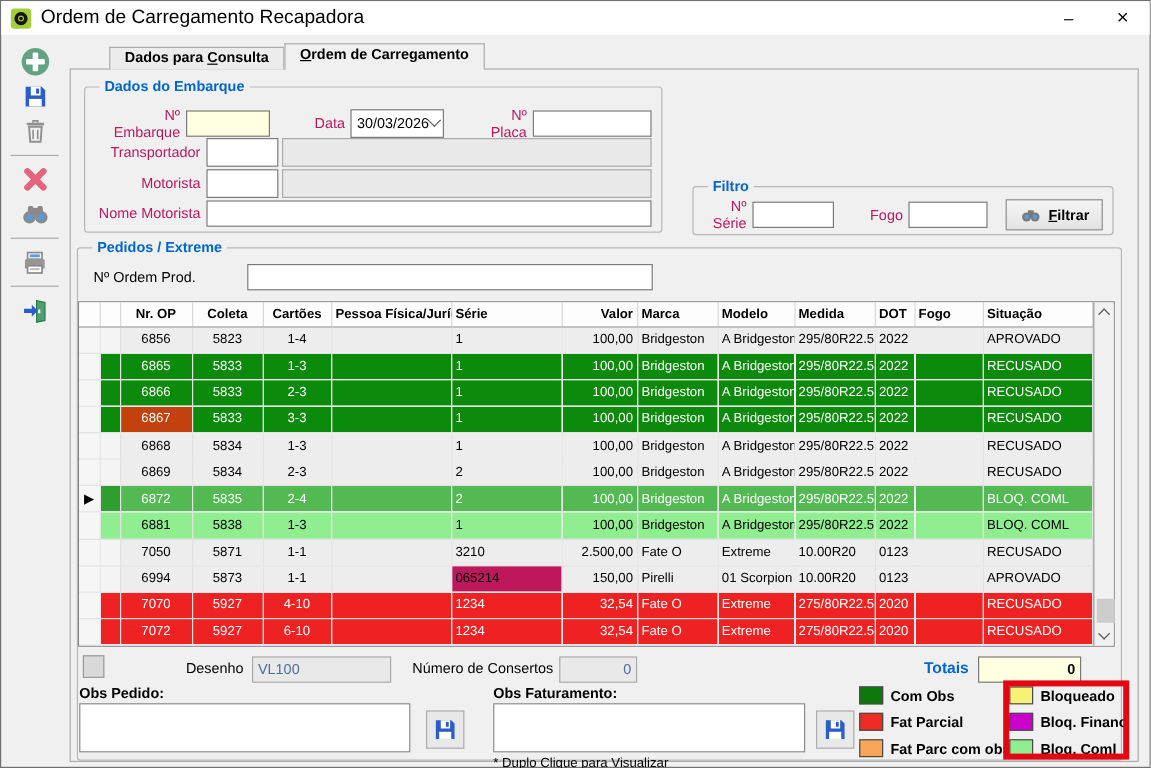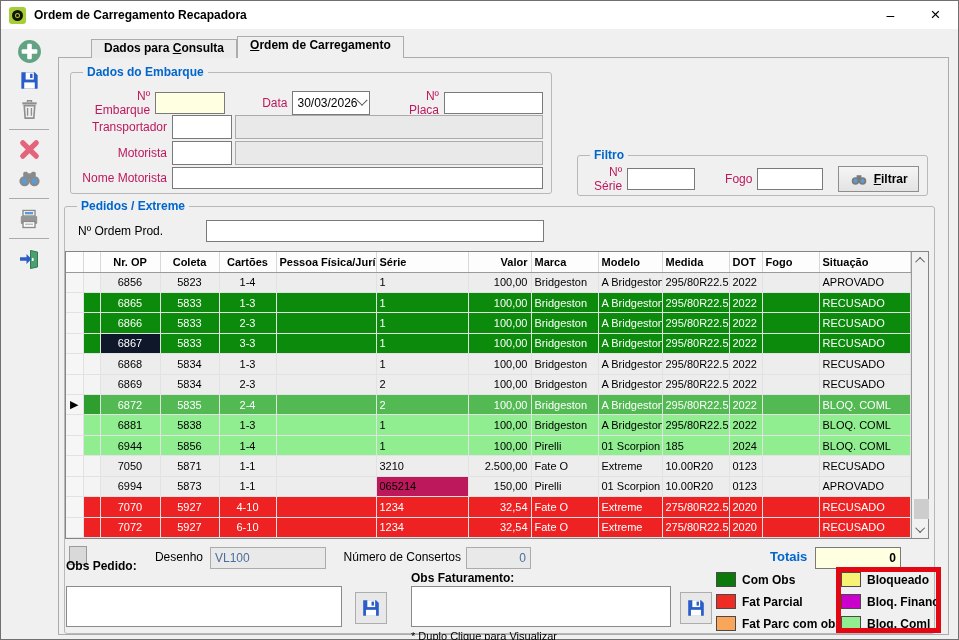--- a/index.html
+++ b/index.html
@@ -9,21 +9,21 @@
     font-family:"Liberation Sans", sans-serif; font-size:12px; color:#000;
     background:#fff; position:relative;
   }
   .window { position:absolute; inset:0; border:1px solid #707070; background:#F0F0F0; }
 
   
   .titlebar { height:28px; background:#fff; display:flex; align-items:center; position:relative; }
   .app-icon { width:17px; height:17px; margin-left:8px; background:#A6CE39; border-radius:3px; position:relative; flex:0 0 auto; }
   .app-icon::before { content:""; position:absolute; inset:3px; border:3px solid #141400; border-radius:50%; }
   .app-icon::after { content:""; position:absolute; left:7px; top:7px; width:3px; height:3px; background:#141400; border-radius:50%; }
-  .title-text { margin-left:8px; font-size:12px;font-weight:bold; }
+  .title-text { margin-left:8px; font-size:16px; }
   .win-btns { position:absolute; right:0; top:0; height:28px; display:flex; }
   .win-btn { width:45px; height:28px; display:flex; align-items:center; justify-content:center; font-size:14px; cursor:default; }
 
   
   .toolbar { position:absolute; left:0; top:28px; width:56px; bottom:0; display:flex; flex-direction:column; align-items:center; padding-top:9px; }
   .tool-btn { width:30px; height:27px; display:flex; align-items:center; justify-content:center; margin-bottom:2px; }
   .tool-sep { width:40px; border-top:1px solid #ABABAB; margin:4px 0 6px 0; }
 
   
   .tabs { position:absolute; left:90px; top:35px; display:flex; z-index:3; }
@@ -299,21 +299,21 @@
                 <td style="background: rgb(11, 138, 11); color: rgb(255, 255, 255);">Bridgeston</td>
                 <td style="background: rgb(11, 138, 11); color: rgb(255, 255, 255);">A Bridgeston</td>
                 <td style="background: rgb(11, 138, 11); color: rgb(255, 255, 255);">295/80R22.5</td>
                 <td style="background: rgb(11, 138, 11); color: rgb(255, 255, 255);">2022</td>
                 <td style="background: rgb(11, 138, 11); color: rgb(255, 255, 255);"></td>
                 <td style="background: rgb(11, 138, 11); color: rgb(255, 255, 255);">RECUSADO</td>
               </tr>
               <tr>
                 <td class="c-ind"></td>
                 <td class="c-marker" style="background: rgb(11, 138, 11);"></td>
-                <td class="ta-c" style="background: #0f172a; color: rgb(255, 255, 255);">6867</td>
+                <td class="ta-c" style="background: #c2410c; color: rgb(255, 255, 255);">6867</td>
                 <td class="ta-c" style="background: rgb(11, 138, 11); color: rgb(255, 255, 255);">5833</td>
                 <td class="ta-c" style="background: rgb(11, 138, 11); color: rgb(255, 255, 255);">3-3</td>
                 <td style="background: rgb(11, 138, 11); color: rgb(255, 255, 255);"></td>
                 <td style="background: rgb(11, 138, 11); color: rgb(255, 255, 255);">1</td>
                 <td class="ta-r" style="background: rgb(11, 138, 11); color: rgb(255, 255, 255);">100,00</td>
                 <td style="background: rgb(11, 138, 11); color: rgb(255, 255, 255);">Bridgeston</td>
                 <td style="background: rgb(11, 138, 11); color: rgb(255, 255, 255);">A Bridgeston</td>
                 <td style="background: rgb(11, 138, 11); color: rgb(255, 255, 255);">295/80R22.5</td>
                 <td style="background: rgb(11, 138, 11); color: rgb(255, 255, 255);">2022</td>
                 <td style="background: rgb(11, 138, 11); color: rgb(255, 255, 255);"></td>
@@ -378,36 +378,20 @@
                 <td class="ta-r" style="background: rgb(144, 238, 144); color: rgb(0, 0, 0);">100,00</td>
                 <td style="background: rgb(144, 238, 144); color: rgb(0, 0, 0);">Bridgeston</td>
                 <td style="background: rgb(144, 238, 144); color: rgb(0, 0, 0);">A Bridgeston</td>
                 <td style="background: rgb(144, 238, 144); color: rgb(0, 0, 0);">295/80R22.5</td>
                 <td style="background: rgb(144, 238, 144); color: rgb(0, 0, 0);">2022</td>
                 <td style="background: rgb(144, 238, 144); color: rgb(0, 0, 0);"></td>
                 <td style="background: rgb(144, 238, 144); color: rgb(0, 0, 0);">BLOQ. COML</td>
               </tr>
               <tr>
                 <td class="c-ind"></td>
-                <td class="c-marker" style="background: rgb(144, 238, 144);"></td>
-                <td class="ta-c" style="background: rgb(144, 238, 144); color: rgb(0, 0, 0);">6944</td>
-                <td class="ta-c" style="background: rgb(144, 238, 144); color: rgb(0, 0, 0);">5856</td>
-                <td class="ta-c" style="background: rgb(144, 238, 144); color: rgb(0, 0, 0);">1-4</td>
-                <td style="background: rgb(144, 238, 144); color: rgb(0, 0, 0);"></td>
-                <td style="background: rgb(144, 238, 144); color: rgb(0, 0, 0);">1</td>
-                <td class="ta-r" style="background: rgb(144, 238, 144); color: rgb(0, 0, 0);">100,00</td>
-                <td style="background: rgb(144, 238, 144); color: rgb(0, 0, 0);">Pirelli</td>
-                <td style="background: rgb(144, 238, 144); color: rgb(0, 0, 0);">01 Scorpion</td>
-                <td style="background: rgb(144, 238, 144); color: rgb(0, 0, 0);">185</td>
-                <td style="background: rgb(144, 238, 144); color: rgb(0, 0, 0);">2024</td>
-                <td style="background: rgb(144, 238, 144); color: rgb(0, 0, 0);"></td>
-                <td style="background: rgb(144, 238, 144); color: rgb(0, 0, 0);">BLOQ. COML</td>
-              </tr>
-              <tr>
-                <td class="c-ind"></td>
                 <td class="c-marker" style="background: rgb(244, 244, 244);"></td>
                 <td class="ta-c" style="background: rgb(237, 237, 237); color: rgb(0, 0, 0);">7050</td>
                 <td class="ta-c" style="background: rgb(237, 237, 237); color: rgb(0, 0, 0);">5871</td>
                 <td class="ta-c" style="background: rgb(237, 237, 237); color: rgb(0, 0, 0);">1-1</td>
                 <td style="background: rgb(237, 237, 237); color: rgb(0, 0, 0);"></td>
                 <td style="background: rgb(237, 237, 237); color: rgb(0, 0, 0);">3210</td>
                 <td class="ta-r" style="background: rgb(237, 237, 237); color: rgb(0, 0, 0);">2.500,00</td>
                 <td style="background: rgb(237, 237, 237); color: rgb(0, 0, 0);">Fate O</td>
                 <td style="background: rgb(237, 237, 237); color: rgb(0, 0, 0);">Extreme</td>
                 <td style="background: rgb(237, 237, 237); color: rgb(0, 0, 0);">10.00R20</td>
@@ -480,21 +464,21 @@
 
       <span class="abs" style="left:46px; top:343px; width:92px; text-align:right;">Desenho</span>
       <input class="field disabled abs" style="left: 145px; top: 340px; width: 116px;" readonly="" value="VL100">
 
       <span class="abs" style="left:250px; top:343px; width:146px; text-align:right;">Número de Consertos</span>
       <input class="field disabled abs ta-r" style="left: 401px; top: 340px; width: 65px; text-align: right;" readonly="" value="0">
 
       <span class="abs totais-lbl" style="left:705px; top:342px;">Totais</span>
       <input class="field cream abs" style="left: 750px; top: 340px; width: 86px; text-align: right; font-weight: bold;" readonly="" value="0">
 
-      <span class="abs boldlbl" style="left:1px; top:352px;">Obs Pedido:</span>
+      <span class="abs boldlbl" style="left:1px; top:364px;">Obs Pedido:</span>
       <textarea class="obs abs" style="left: 1px; top: 379px; width: 276px; height: 41px;"></textarea>
       <div class="savebtn abs" style="left:290px; top:385px;">
         <svg width="22" height="22" viewBox="0 0 24 24">
             <path d="M3.5 3.5 h14 l3 3 v14 h-17 z" fill="#2B5DC8"></path>
             <rect x="8" y="3.5" width="8.5" height="7.5" fill="#fff"></rect>
             <rect x="12.6" y="5" width="2.6" height="4.4" fill="#2B5DC8"></rect>
             <rect x="6.5" y="14" width="11" height="6.5" fill="#fff"></rect>
           </svg>
       </div>
 

